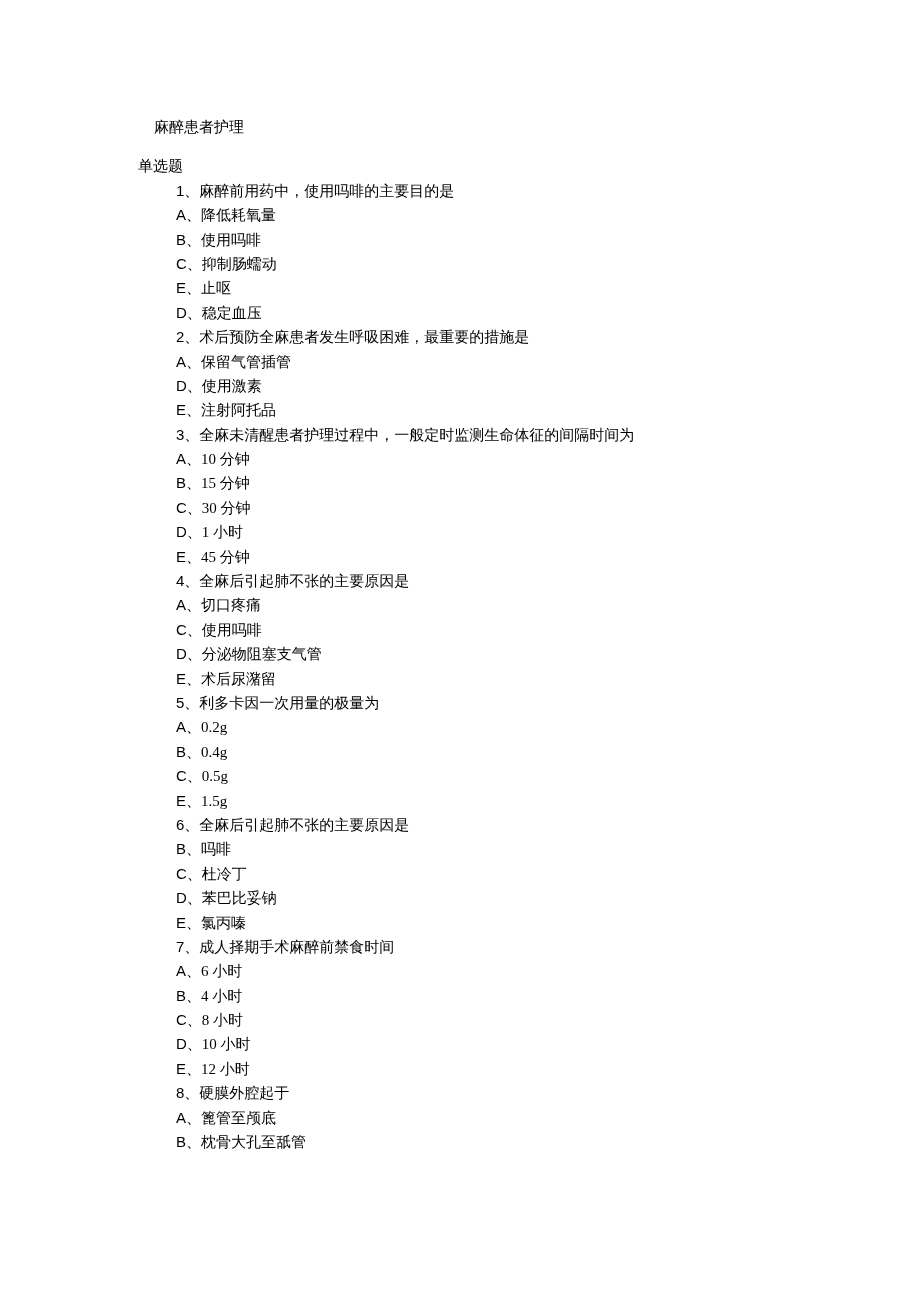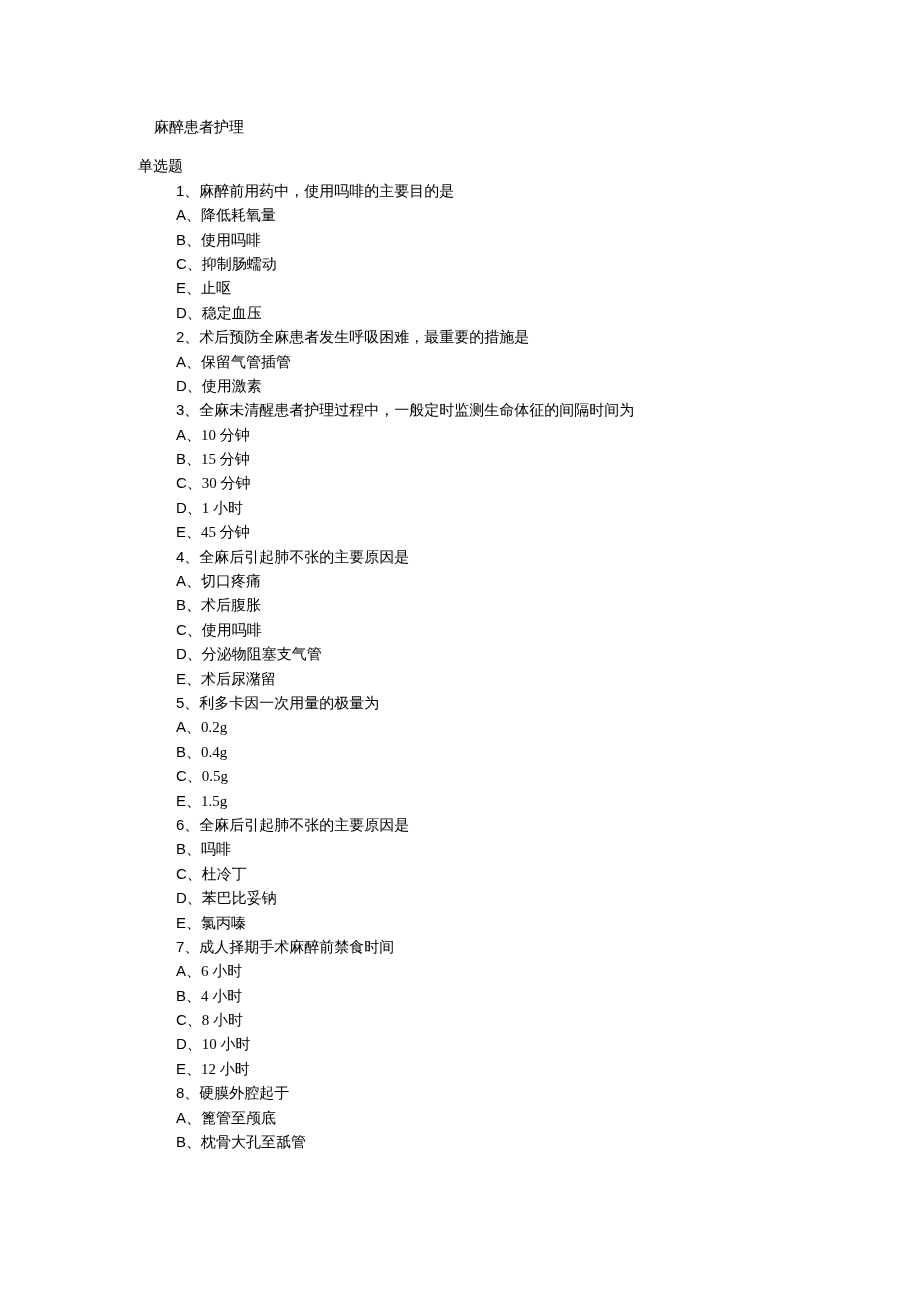--- a/index.html
+++ b/index.html
@@ -40,29 +40,29 @@
 <div id="questions">
     <p class="q-line"><span class="arial">1</span><span>、</span><span>麻醉前用药中，使用吗啡的主要目的是</span></p>
     <p class="opt-line"><span class="arial">A</span><span>、</span><span>降低耗氧量</span></p>
     <p class="opt-line"><span class="arial">B</span><span>、</span><span>使用吗啡</span></p>
     <p class="opt-line"><span class="arial">C</span><span>、</span><span>抑制肠蠕动</span></p>
     <p class="opt-line"><span class="arial">E</span><span>、</span><span>止呕</span></p>
     <p class="opt-line"><span class="arial">D</span><span>、</span><span>稳定血压</span></p>
     <p class="q-line"><span class="arial">2</span><span>、</span><span>术后预防全麻患者发生呼吸困难，最重要的措施是</span></p>
     <p class="opt-line"><span class="arial">A</span><span>、</span><span>保留气管插管</span></p>
     <p class="opt-line"><span class="arial">D</span><span>、</span><span>使用激素</span></p>
+    <p class="opt-line"><span class="arial">E</span><span>、</span><span>注射阿托品</span></p>
     <p class="q-line"><span class="arial">3</span><span>、</span><span>全麻未清醒患者护理过程中，一般定时监测生命体征的间隔时间为</span></p>
     <p class="opt-line"><span class="arial">A</span><span>、</span><span>10 分钟</span></p>
     <p class="opt-line"><span class="arial">B</span><span>、</span><span>15 分钟</span></p>
     <p class="opt-line"><span class="arial">C</span><span>、</span><span>30 分钟</span></p>
     <p class="opt-line"><span class="arial">D</span><span>、</span><span>1 小时</span></p>
     <p class="opt-line"><span class="arial">E</span><span>、</span><span>45 分钟</span></p>
     <p class="q-line"><span class="arial">4</span><span>、</span><span>全麻后引起肺不张的主要原因是</span></p>
     <p class="opt-line"><span class="arial">A</span><span>、</span><span>切口疼痛</span></p>
-    <p class="opt-line"><span class="arial">B</span><span>、</span><span>术后腹胀</span></p>
     <p class="opt-line"><span class="arial">C</span><span>、</span><span>使用吗啡</span></p>
     <p class="opt-line"><span class="arial">D</span><span>、</span><span>分泌物阻塞支气管</span></p>
     <p class="opt-line"><span class="arial">E</span><span>、</span><span>术后尿潴留</span></p>
     <p class="q-line"><span class="arial">5</span><span>、</span><span>利多卡因一次用量的极量为</span></p>
     <p class="opt-line"><span class="arial">A</span><span>、</span><span>0.2g</span></p>
     <p class="opt-line"><span class="arial">B</span><span>、</span><span>0.4g</span></p>
     <p class="opt-line"><span class="arial">C</span><span>、</span><span>0.5g</span></p>
     <p class="opt-line"><span class="arial">E</span><span>、</span><span>1.5g</span></p>
     <p class="q-line"><span class="arial">6</span><span>、</span><span>全麻后引起肺不张的主要原因是</span></p>
     <p class="opt-line"><span class="arial">B</span><span>、</span><span>吗啡</span></p>

